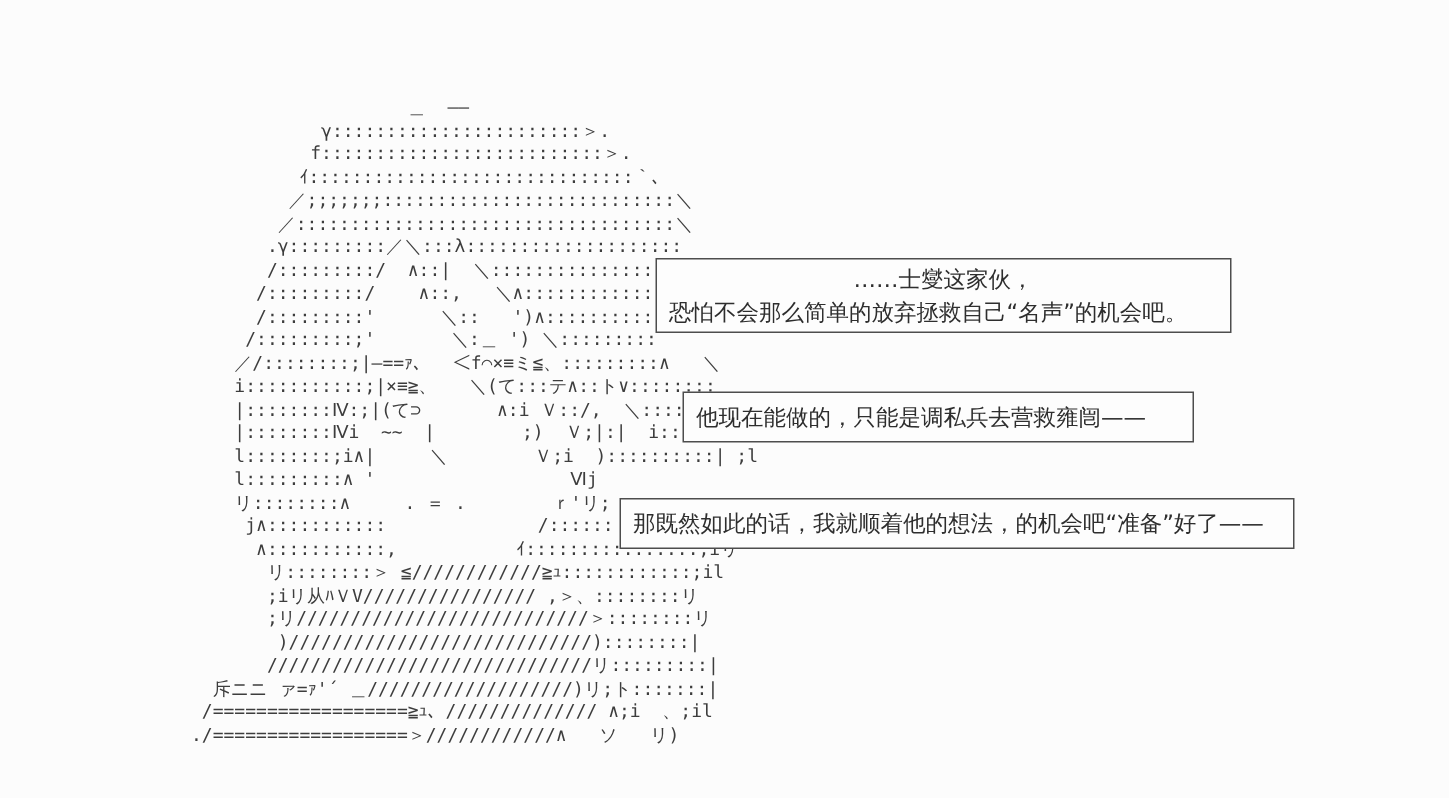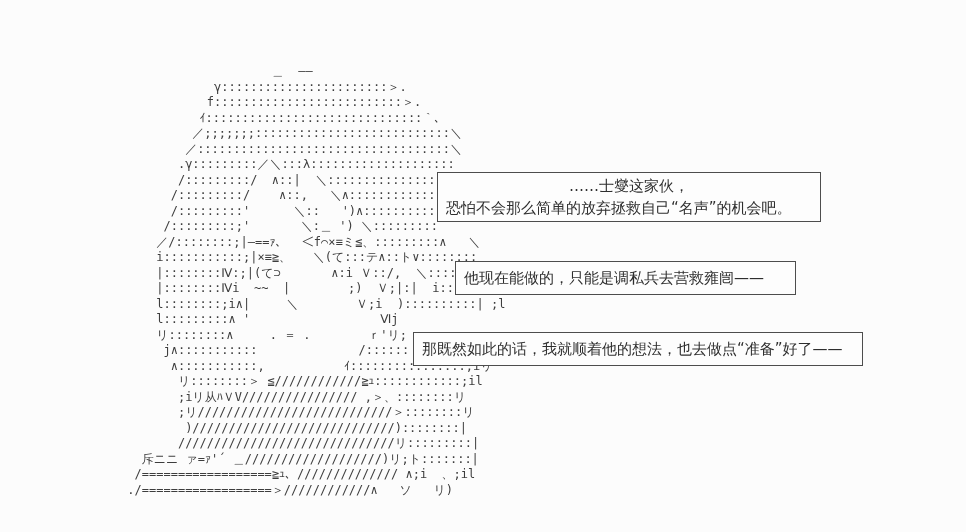--- a/index.html
+++ b/index.html
@@ -82,16 +82,16 @@
   <div class="bubble" id="bubble-1">
     <div class="line centered">……士燮这家伙，</div>
     <div class="line">恐怕不会那么简单的放弃拯救自己“名声”的机会吧。</div>
   </div>
 
   <div class="bubble" id="bubble-2">
     <div class="line">他现在能做的，只能是调私兵去营救雍闿——</div>
   </div>
 
   <div class="bubble" id="bubble-3">
-    <div class="line">那既然如此的话，我就顺着他的想法，也去做点“准备”好了——</div>
+    <div class="line">那既然如此的话，我就顺着他的想法，的机会吧“准备”好了——</div>
   </div>
 
 </div>
 
 </body></html>

